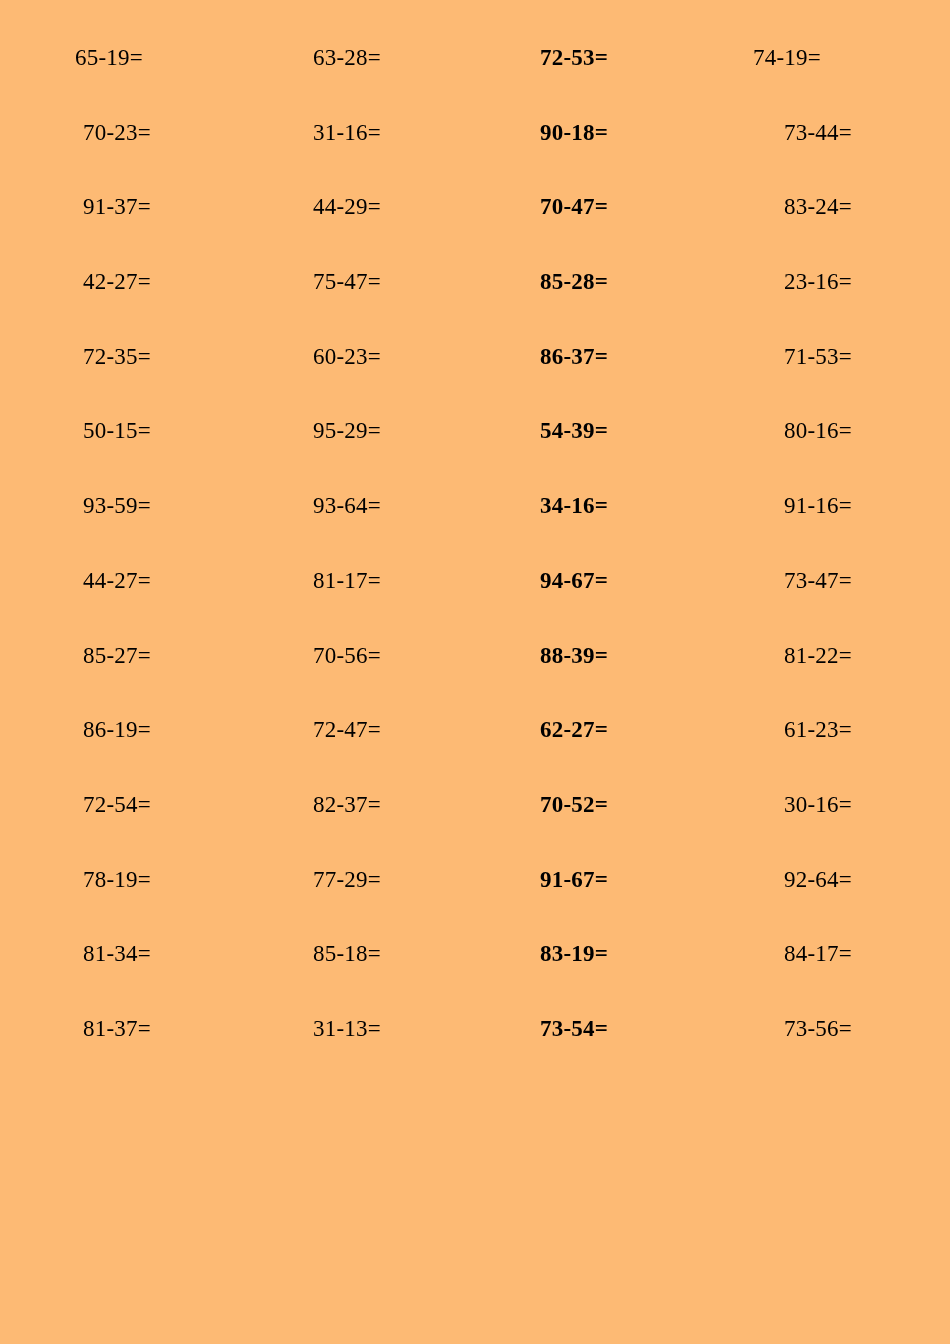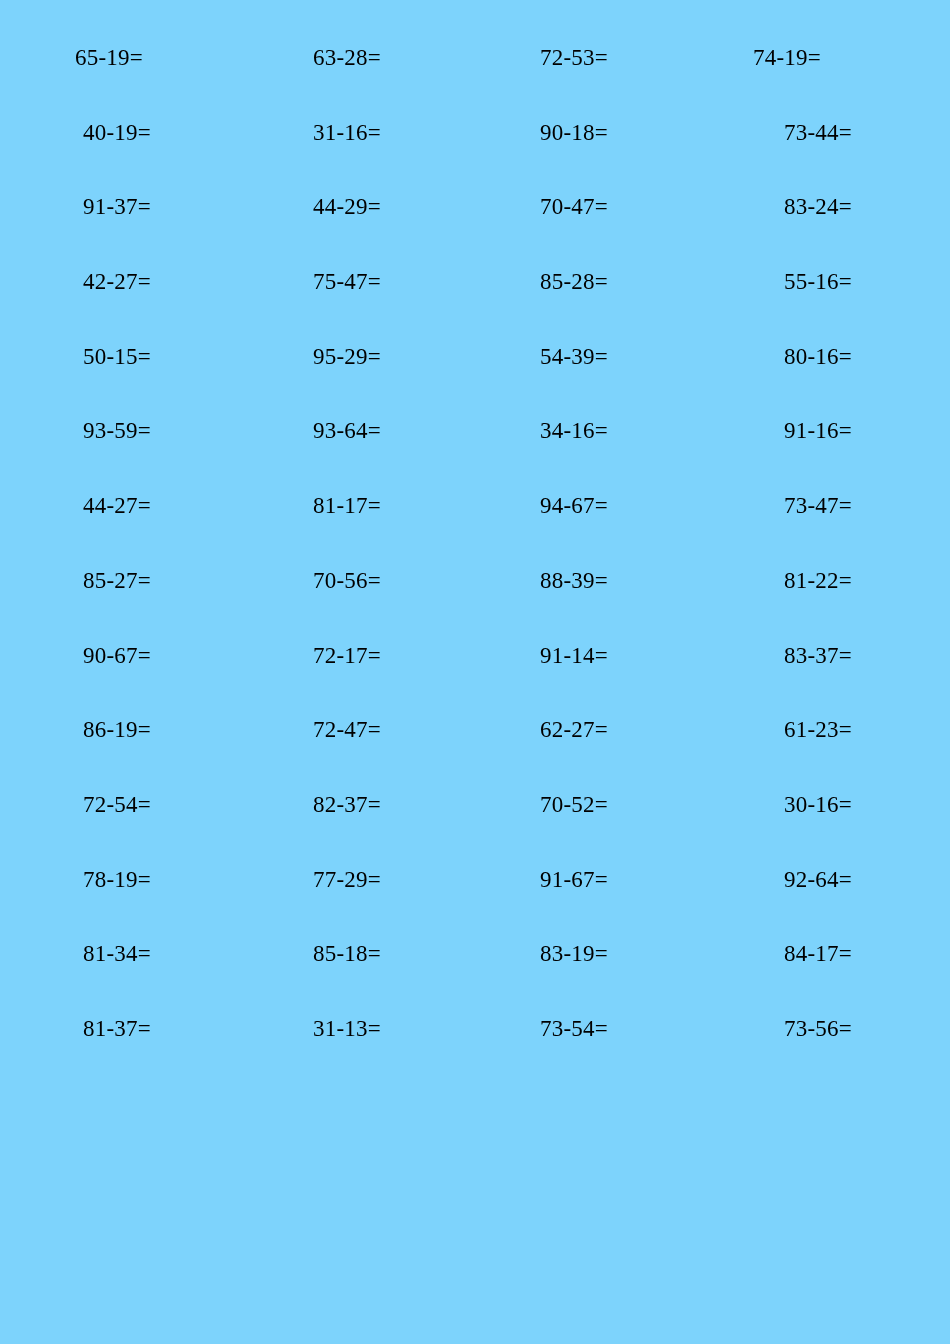--- a/index.html
+++ b/index.html
@@ -12,21 +12,21 @@
     width: 950px;
     height: 1344px;
     font-family: "Liberation Serif", "DejaVu Serif", serif;
     color: #000000;
     overflow: hidden;
   }
   #worksheet {
     position: relative;
     width: 950px;
     height: 1344px;
-    background: #7dd3fc;
+    background: #fdba74;
     box-sizing: border-box;
   }
   .problem-grid {
     position: absolute;
     top: 46px;
     left: 0;
     width: 950px;
   }
   .problem-row {
     display: block;
@@ -38,55 +38,61 @@
     position: absolute;
     top: 0;
     font-size: 23px;
     line-height: 23px;
     letter-spacing: 0.2px;
     white-space: nowrap;
     color: #000000;
   }
   .col-0 { left: 83px; }
   .col-1 { left: 313px; }
-  .col-2 { left: 540px; }
+  .col-2 { left: 540px; font-weight: bold; }
   .col-3 { left: 784px; }
 
   
   .problem-row.first .col-0 { left: 75px; }
   .problem-row.first .col-3 { left: 753px; font-family: Liberation Serif, serif; }
 </style>
 </head>
 <body>
 
 <div id="worksheet">
   <div class="problem-grid" id="problem-grid">
       <div class="problem-row first">
         <span class="problem-cell col-0">65-19=</span>
         <span class="problem-cell col-1">63-28=</span>
         <span class="problem-cell col-2">72-53=</span>
         <span class="problem-cell col-3">74-19=</span>
       </div>
       <div class="problem-row">
-        <span class="problem-cell col-0">40-19=</span>
+        <span class="problem-cell col-0">70-23=</span>
         <span class="problem-cell col-1">31-16=</span>
         <span class="problem-cell col-2">90-18=</span>
         <span class="problem-cell col-3">73-44=</span>
       </div>
       <div class="problem-row">
         <span class="problem-cell col-0">91-37=</span>
         <span class="problem-cell col-1">44-29=</span>
         <span class="problem-cell col-2">70-47=</span>
         <span class="problem-cell col-3">83-24=</span>
       </div>
       <div class="problem-row">
         <span class="problem-cell col-0">42-27=</span>
         <span class="problem-cell col-1">75-47=</span>
         <span class="problem-cell col-2">85-28=</span>
-        <span class="problem-cell col-3">55-16=</span>
+        <span class="problem-cell col-3">23-16=</span>
+      </div>
+      <div class="problem-row">
+        <span class="problem-cell col-0">72-35=</span>
+        <span class="problem-cell col-1">60-23=</span>
+        <span class="problem-cell col-2">86-37=</span>
+        <span class="problem-cell col-3">71-53=</span>
       </div>
       <div class="problem-row">
         <span class="problem-cell col-0">50-15=</span>
         <span class="problem-cell col-1">95-29=</span>
         <span class="problem-cell col-2">54-39=</span>
         <span class="problem-cell col-3">80-16=</span>
       </div>
       <div class="problem-row">
         <span class="problem-cell col-0">93-59=</span>
         <span class="problem-cell col-1">93-64=</span>
@@ -97,26 +103,20 @@
         <span class="problem-cell col-0">44-27=</span>
         <span class="problem-cell col-1">81-17=</span>
         <span class="problem-cell col-2">94-67=</span>
         <span class="problem-cell col-3">73-47=</span>
       </div>
       <div class="problem-row">
         <span class="problem-cell col-0">85-27=</span>
         <span class="problem-cell col-1">70-56=</span>
         <span class="problem-cell col-2">88-39=</span>
         <span class="problem-cell col-3">81-22=</span>
-      </div>
-      <div class="problem-row">
-        <span class="problem-cell col-0">90-67=</span>
-        <span class="problem-cell col-1">72-17=</span>
-        <span class="problem-cell col-2">91-14=</span>
-        <span class="problem-cell col-3">83-37=</span>
       </div>
       <div class="problem-row">
         <span class="problem-cell col-0">86-19=</span>
         <span class="problem-cell col-1">72-47=</span>
         <span class="problem-cell col-2">62-27=</span>
         <span class="problem-cell col-3">61-23=</span>
       </div>
       <div class="problem-row">
         <span class="problem-cell col-0">72-54=</span>
         <span class="problem-cell col-1">82-37=</span>

